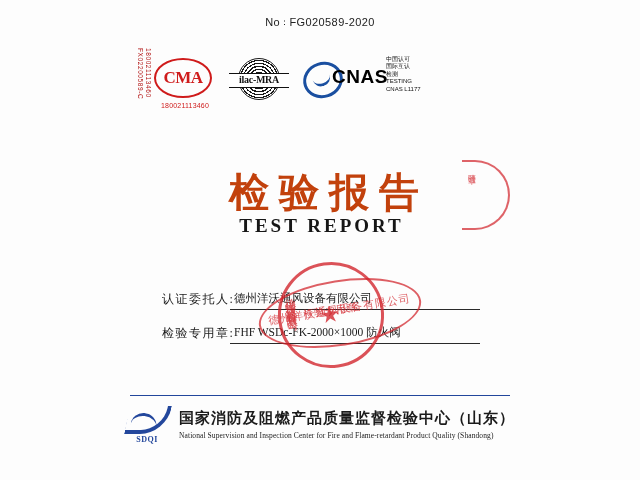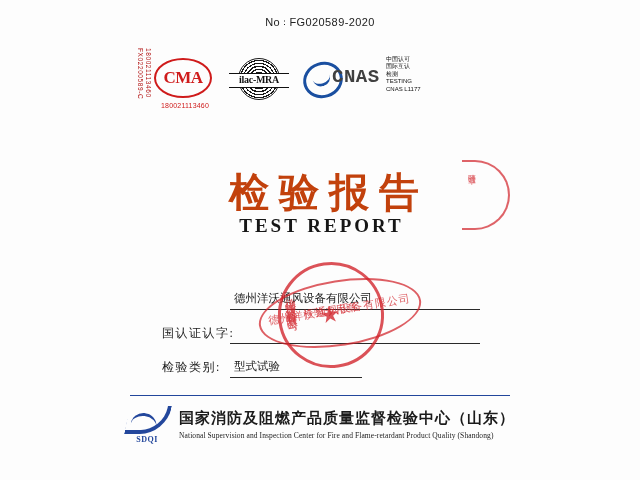--- a/index.html
+++ b/index.html
@@ -149,24 +149,24 @@
     top: 9px;
     width: 18px;
     height: 9px;
     border-bottom: 3px solid #1a4fa0;
     border-radius: 0 0 18px 18px;
   }
   .cnas-word {
     position: absolute;
     left: 30px;
     top: 8px;
-    font-family: Liberation Mono, monospace;
+    font-family: Liberation Sans, sans-serif;
     font-weight: bold;
     font-size: 19px;
-    color: #404040;
+    color: #000000;
     letter-spacing: 0.5px;
   }
   .cnas-cn {
     position: absolute;
     left: 84px;
     top: -2px;
     font-size: 6px;
     color: #111;
     line-height: 7.4px;
     text-align: left;
@@ -494,30 +494,27 @@
       </div>
     </div>
 
   </div>
 
   <div class="title-cn">检验报告</div>
   <div class="title-en">TEST REPORT</div>
 
   <div class="fields">
     <div class="field-row">
+      <span class="field-label">认证委托人:</span>
       <span class="field-value">德州洋沃通风设备有限公司</span>
       <span class="field-line"></span>
     </div>
     <div class="field-row">
-      <span class="field-label">国认证认字:</span>
-      <span class="field-line"></span>
-    </div>
-    <div class="field-row short">
-      <span class="field-label">检验类别:</span>
-      <span class="field-value">型式试验</span>
+      <span class="field-label">检验专用章:</span>
+      <span class="field-value">FHF WSDc-FK-2000×1000 防火阀</span>
       <span class="field-line"></span>
     </div>
   </div>
 
   <div class="stamp-oval">
     <div class="oval-text">德州洋沃通风设备有限公司</div>
   </div>
   <div class="stamp-round">
     <div class="stamp-star">★</div>
     <div class="inner-text">检验专用章</div>

